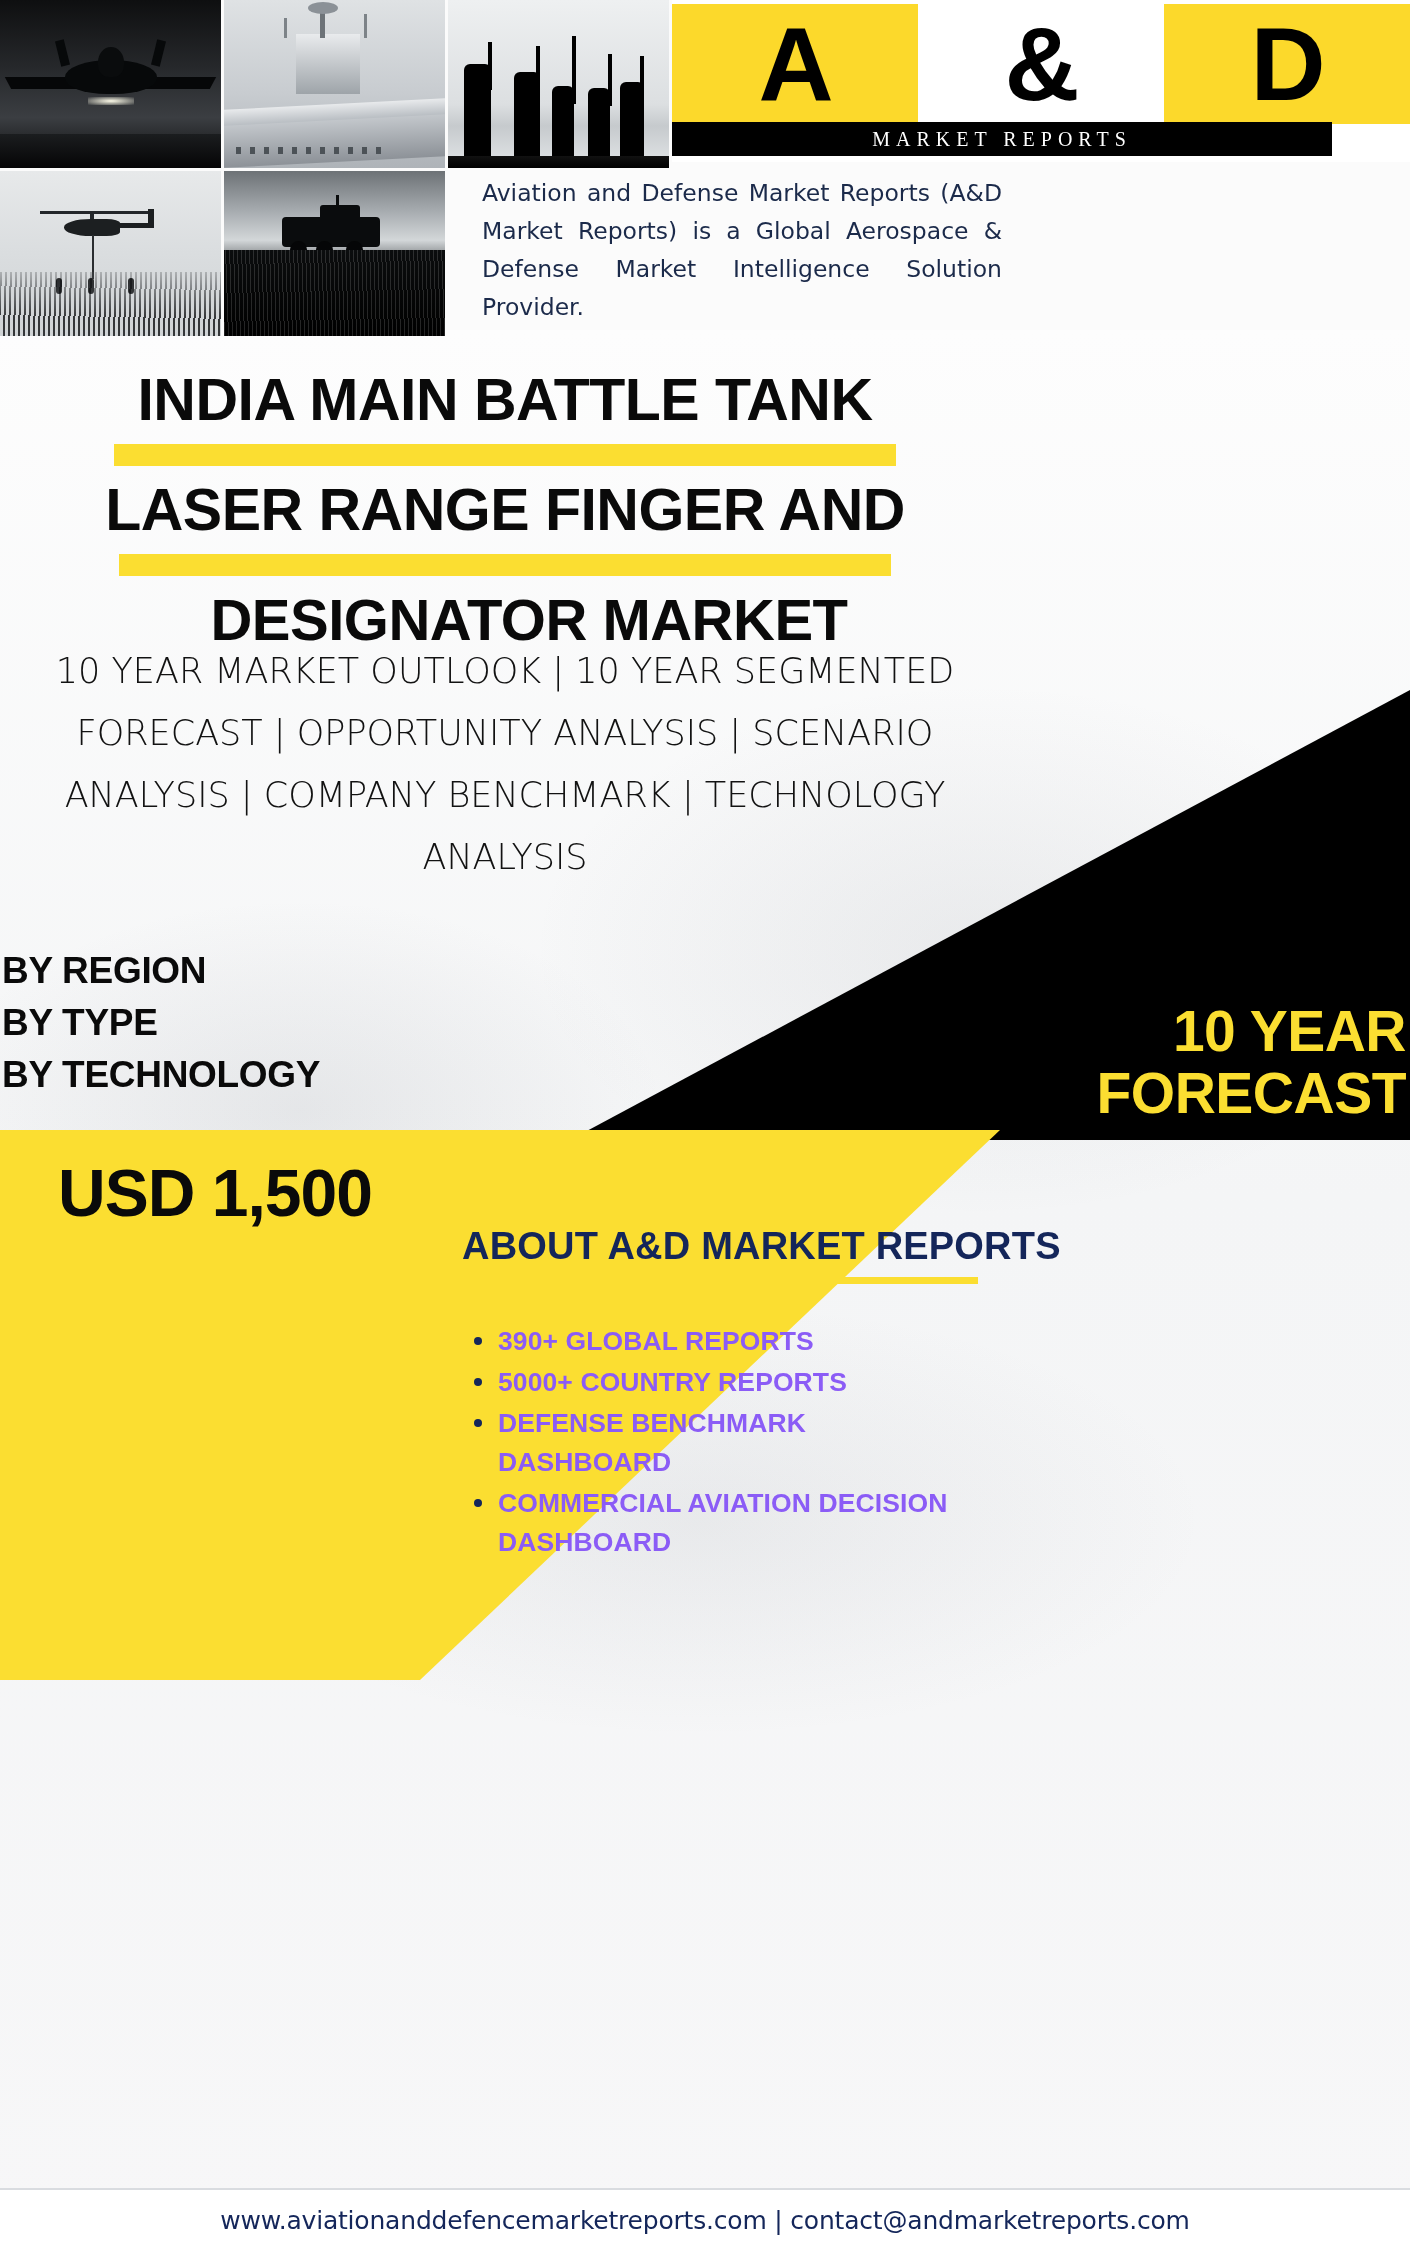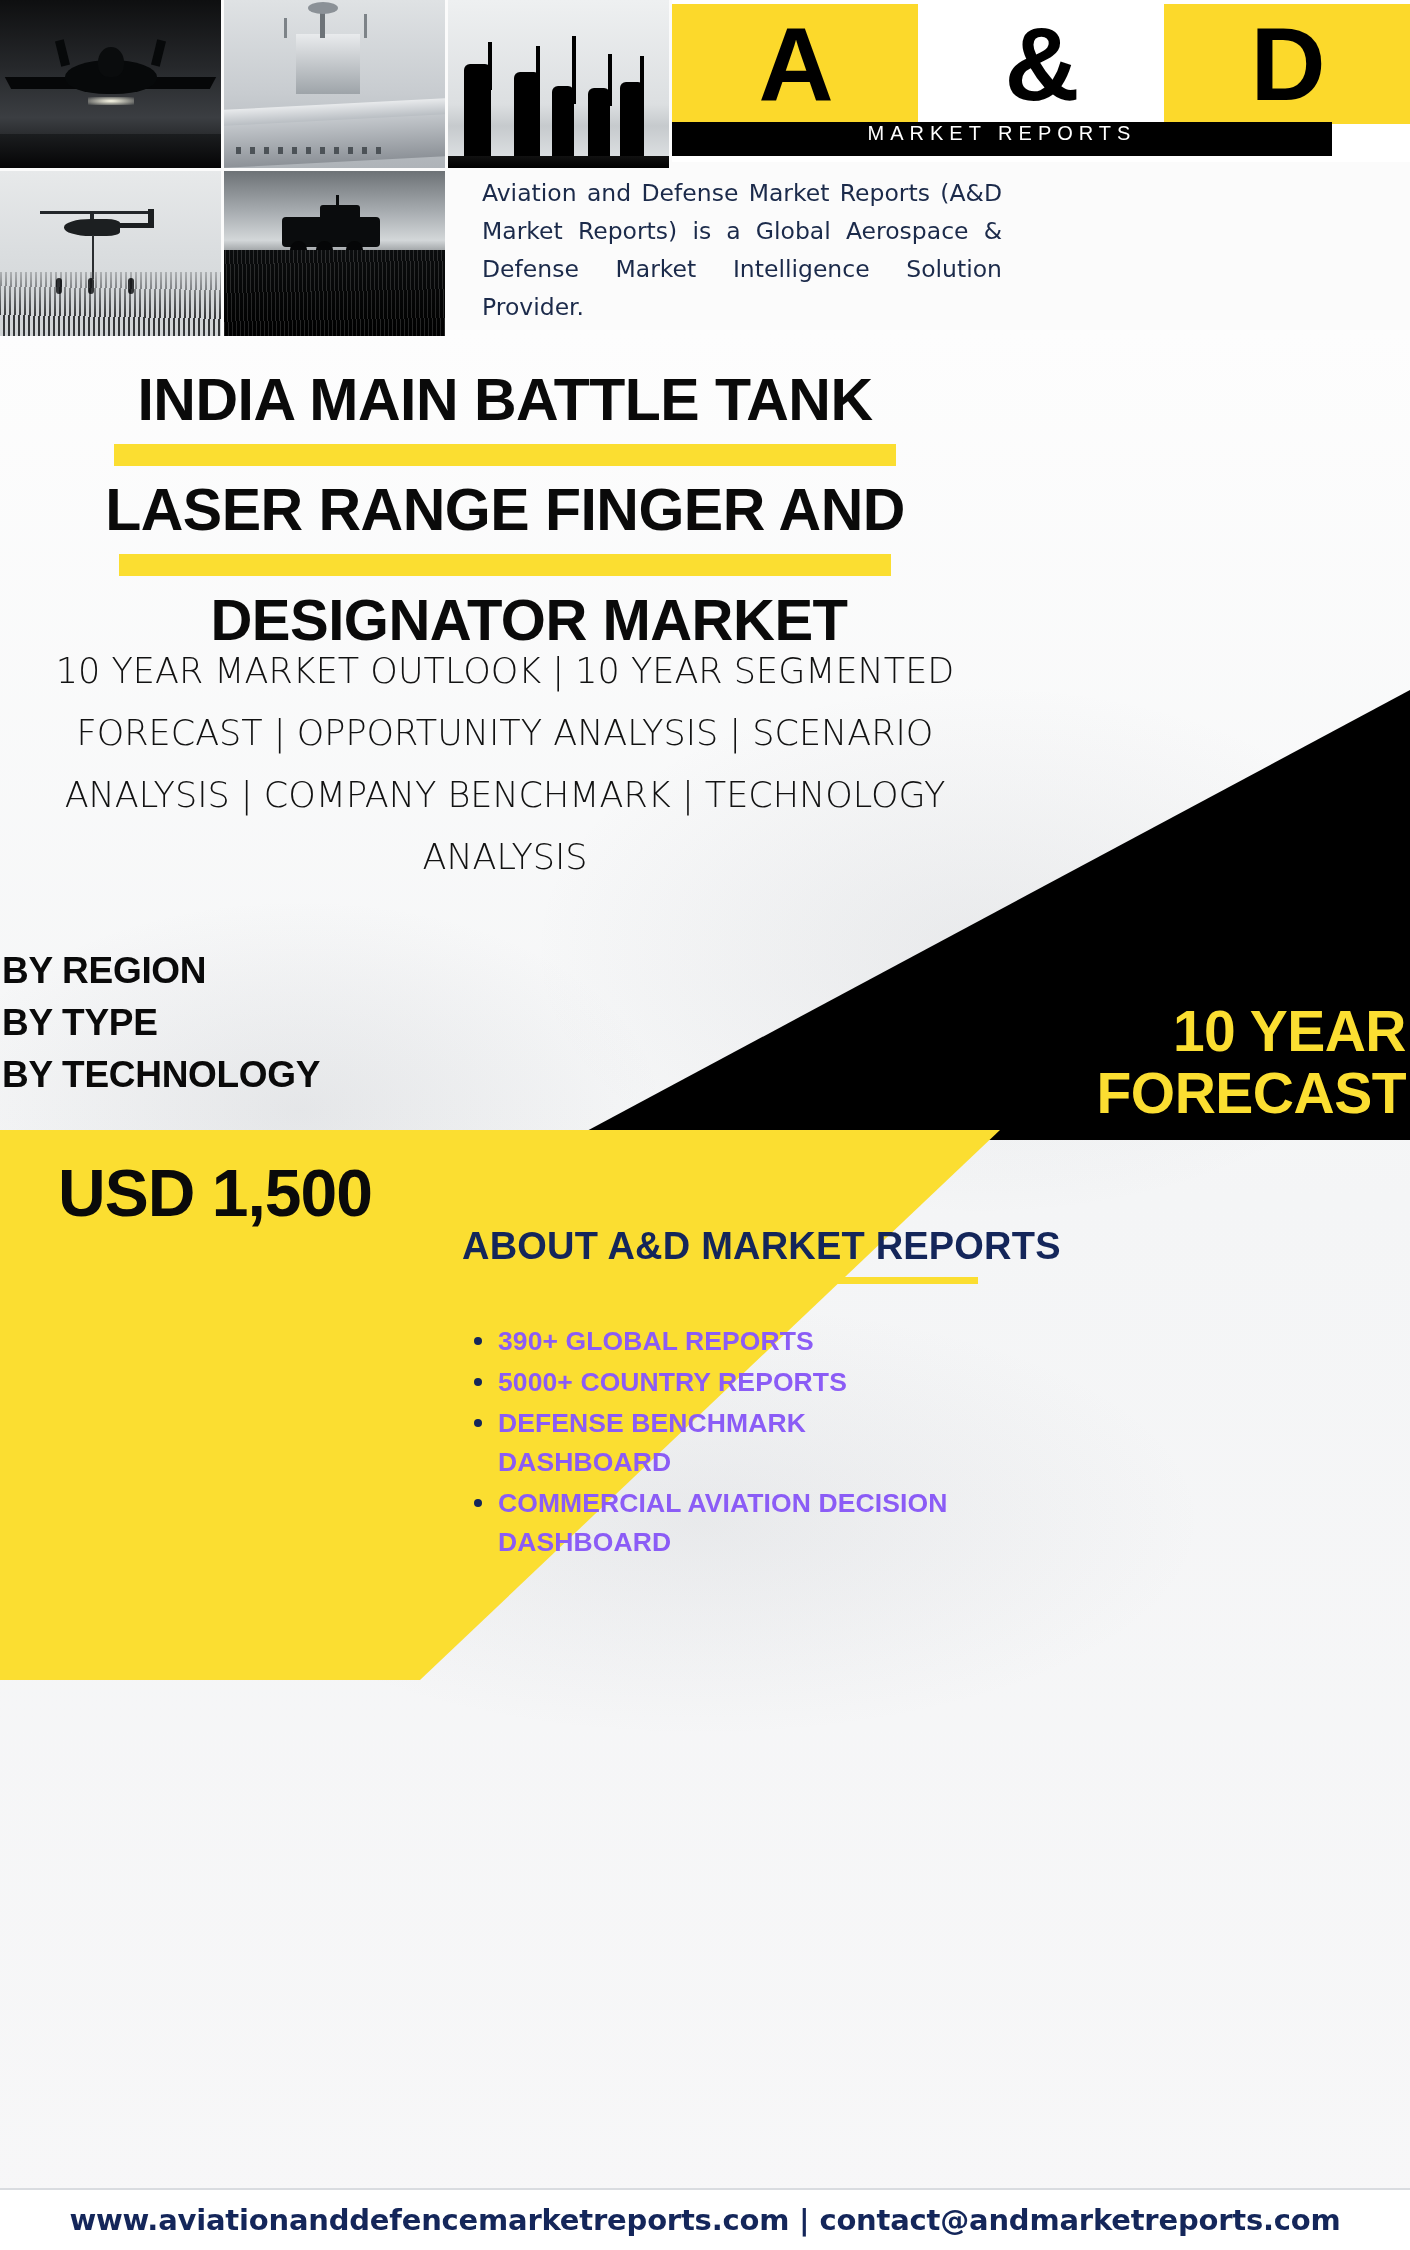--- a/index.html
+++ b/index.html
@@ -100,21 +100,21 @@
                 linear-gradient(180deg,#0b0d0e,#000); }
 
   
   .logo { position:absolute; left:672px; top:0; width:738px; height:162px; background:#ffffff; }
   .logo-top { position:absolute; left:0; top:4px; width:738px; height:120px; display:flex; }
   .logo-cell { flex:1; display:flex; align-items:center; justify-content:center;
                font-size:104px; font-weight:bold; color:#000; line-height:1; letter-spacing:-2px; }
   .logo-cell.y { background:#FCD92B; }
   .logo-cell.w { background:#ffffff; }
   .logo-bar { position:absolute; left:0; bottom:6px; width:660px; height:34px; background:#000;
-              display:flex; justify-content:center; }
+              display:flex; align-items:center; justify-content:center;font-family:Liberation Serif, serif; }
   .logo-bar span { color:#fff; font-size:20px; letter-spacing:6px; font-weight:500; }
 
   
   .intro { position:absolute; left:458px; top:174px; width:520px;
            font-family:"DejaVu Sans", sans-serif;
            font-size:23.5px; line-height:38px; color:#1b2a4a;
            text-align:justify;margin-left:24px; }
 
   
   .title-wrap { position:absolute; left:0; top:370px; width:1010px; }
@@ -158,21 +158,21 @@
   .about-list { margin-top:38px; list-style:none; }
   .about-list li { position:relative; padding-left:36px; font-weight:bold; font-size:26.5px;
                    line-height:39px; color:#8b5cf6; margin-bottom:2px; letter-spacing:.1px; }
   .about-list li .dot { position:absolute; left:12px; top:15px; width:8px; height:8px;
                         border-radius:50%; background:#14265a; }
 
   
   .footer { position:absolute; left:0; bottom:0; width:1410px; height:62px;
             background:#ffffff; border-top:2px solid #d9dce0;
             display:flex; align-items:center; justify-content:center;
-            font-family:"DejaVu Sans", sans-serif; font-size:29px; color:#14265a; letter-spacing:-.2px;font-weight:bold; }
+            font-family:"DejaVu Sans", sans-serif; font-size:25px; color:#14265a; letter-spacing:-.2px; }
 </style>
 </head>
 <body>
 
 <div class="page">
 
   <div class="ghost"></div>
 
   <div class="header">
 

